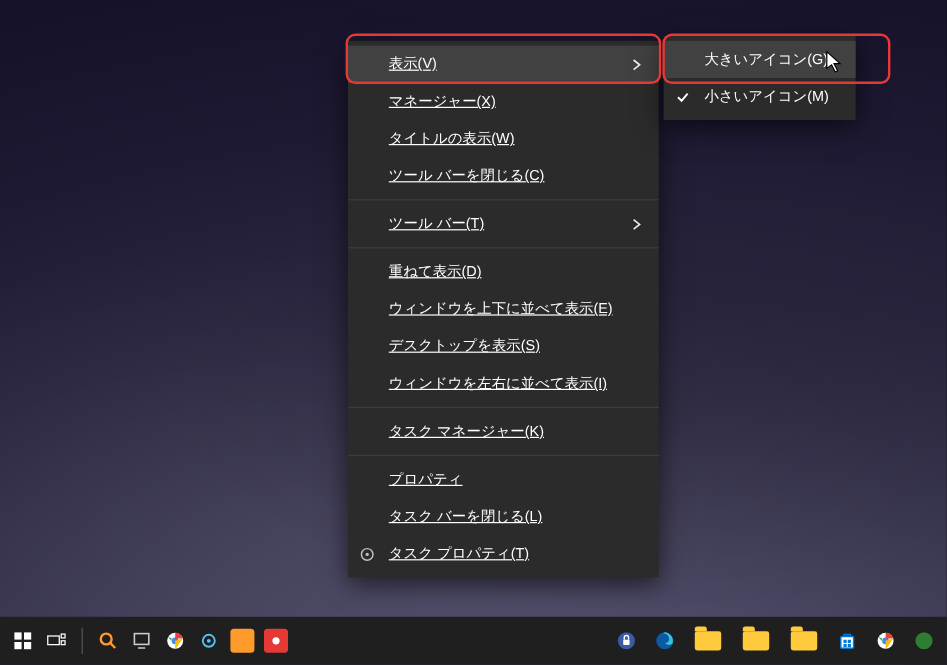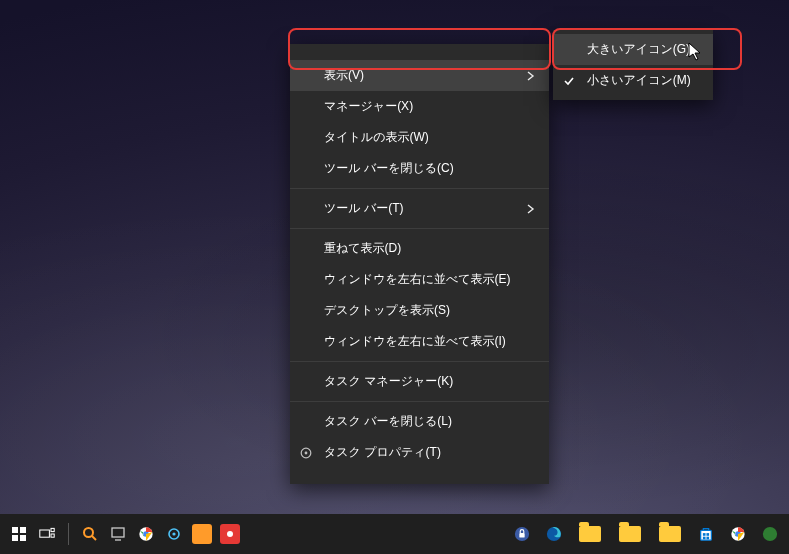--- a/index.html
+++ b/index.html
@@ -21,22 +21,22 @@
   .tb-left{display:flex;align-items:center;gap:2px}
   .tb-right{display:flex;align-items:center;gap:6px;margin-left:auto}
   .tb-btn{width:26px;height:40px;display:flex;align-items:center;justify-content:center}
   .tb-btn svg{width:16px;height:16px}
   .tb-ic{width:24px;height:24px;border-radius:4px;display:flex;align-items:center;justify-content:center}
   .sq{width:20px;height:20px;border-radius:3px}
   .folder{width:22px;height:16px;background:#ffcb3d;border-radius:2px;position:relative}
   .folder:before{content:"";position:absolute;top:-4px;left:0;width:10px;height:4px;background:#ffcb3d;border-radius:2px 2px 0 0}
 
   
-  .menu{position:absolute;left:290px;top:44px;width:259px;background:#2b2b2b;
-    box-shadow:0 6px 20px rgba(0,0,0,0.6);padding:16px 0;}
+  .menu{position:absolute;left:290px;top:34px;width:259px;background:#2b2b2b;
+    box-shadow:0 6px 20px rgba(0,0,0,0.6);padding:4px 0;text-decoration:underline;}
   .menu .sep{height:1px;background:#3d3d3d;margin:4px 0}
   .mi{display:flex;align-items:center;height:31px;padding:0 14px 0 34px;position:relative;white-space:nowrap}
   .mi.hover{background:#414141}
   .mi .arrow{margin-left:auto;opacity:.9}
   .mi .lead{position:absolute;left:8px;top:50%;transform:translateY(-50%);width:16px;height:16px;
     display:flex;align-items:center;justify-content:center}
 
   
   .submenu{position:absolute;left:553px;top:30px;width:160px;background:#2b2b2b;
     box-shadow:0 6px 20px rgba(0,0,0,0.6);padding:4px 0}
@@ -89,37 +89,40 @@
         </svg>
     </span>
   </div>
 
   <div class="sep"></div>
 
   <div class="mi">
     <span>重ねて表示(D)</span>
   </div>
   <div class="mi">
-    <span>ウィンドウを左右に並べて表示(E)</span>
+    <span>ウィンドウを上下に並べて表示(E)</span>
   </div>
   <div class="mi">
     <span>デスクトップを表示(S)</span>
   </div>
   <div class="mi">
     <span>ウィンドウを左右に並べて表示(I)</span>
   </div>
 
   <div class="sep"></div>
 
   <div class="mi">
     <span>タスク マネージャー(K)</span>
   </div>
 
   <div class="sep"></div>
 
+  <div class="mi">
+    <span>プロパティ</span>
+  </div>
   <div class="mi">
     <span>タスク バーを閉じる(L)</span>
   </div>
   <div class="mi">
     <span class="lead">
       <svg viewBox="0 0 16 16" width="14" height="14">
           <circle cx="8" cy="8" r="5.5" fill="none" stroke="#bfbfbf" stroke-width="1.4"></circle>
           <circle cx="8" cy="8" r="1.6" fill="#bfbfbf"></circle>
         </svg>
     </span>

